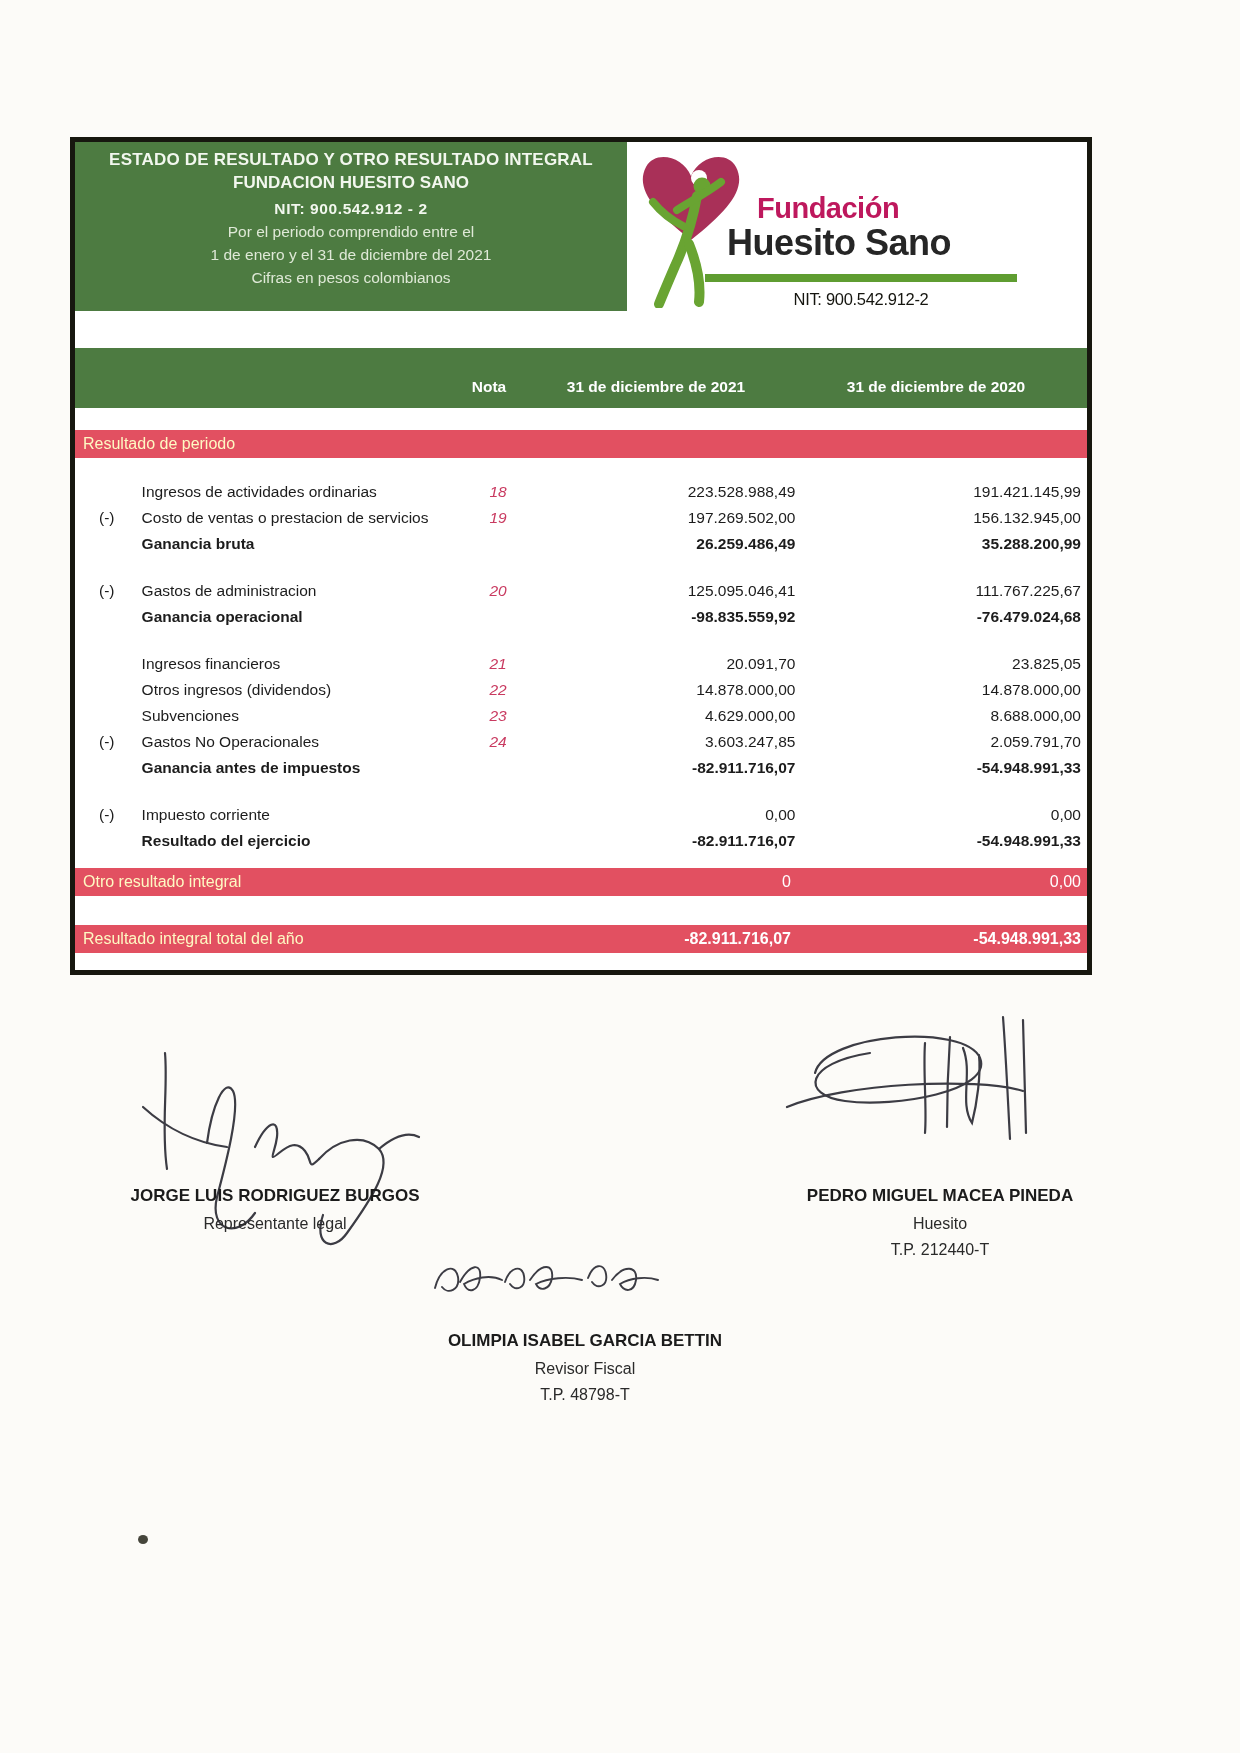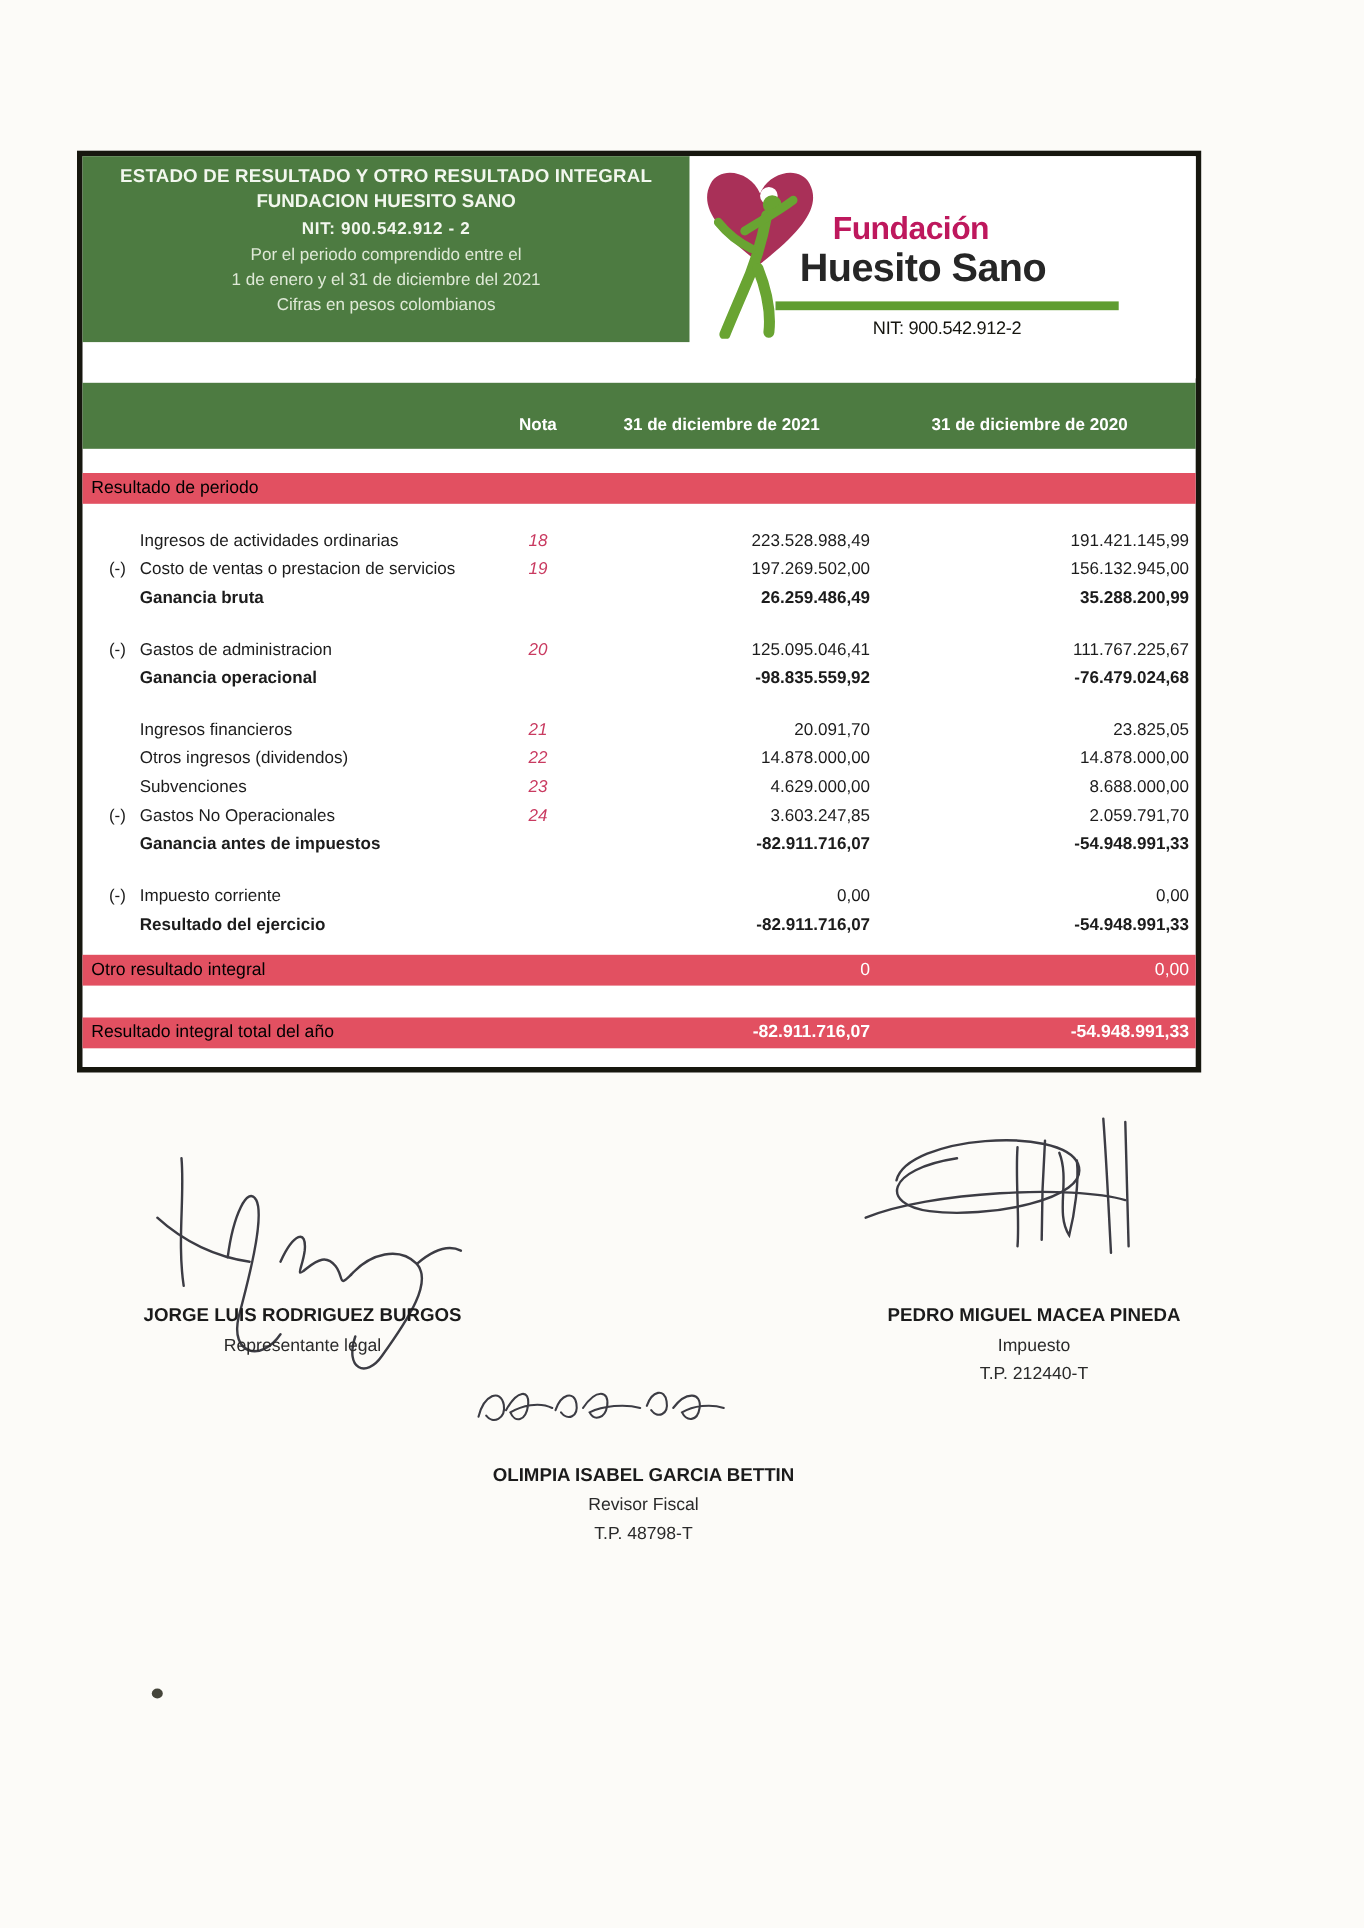--- a/index.html
+++ b/index.html
@@ -37,34 +37,34 @@
   }
   .cols-band .sp  { width:358px; }
   .cols-band .h-nota { width:64px; text-align:center; }
   .cols-band .h-y1   { width:270px; text-align:center; }
   .cols-band .h-y2   { width:290px; text-align:center; }
   
   .band {
     position:absolute; left:0; width:100%; height:28px; background:var(--red);
     color:#fff; font-size:16px; display:flex; align-items:center; padding:0 6px 0 8px;
   }
-  .band .b-label { flex:1; color:#000000; }
+  .band .b-label { flex:1; color:#fef9c3; }
   .band .b-v1 { width:408px; text-align:right; }
   .band .b-v2 { width:290px; text-align:right; }
   .band.bold-vals .b-v1, .band.bold-vals .b-v2 { font-weight:bold; }
   .band-section { top:288px; }
   .band-otro    { top:726px; }
   .band-total   { top:783px; }
   
   .rows { position:absolute; left:0; top:337px; width:100%; }
   .row { display:flex; align-items:center; height:26px; padding:0 6px 0 24px; font-size:15.5px; }
   .row.gap { margin-top:21px; }
   .row.bold { font-weight:bold; }
   .row .prefix { width:28px; }
-  .row .label  { width:330px; white-space:nowrap; }
+  .row .label  { width:330px; white-space:nowrap;margin-left:15px; }
   .row .nota   { width:64px; text-align:center; color:#c93a60; font-style:italic; }
   .row .v2021  { width:270px; text-align:right; }
   .row .v2020  { width:290px; text-align:right; }
   
   .sig-block { position:absolute; text-align:center;margin-top:38px; }
   .sig-name { font-size:17px; font-weight:bold; color:#1b1b1b; }
   .sig-role { font-size:16px; margin-top:9px; color:#2a2a2a; }
   .sig-tp   { font-size:16px; margin-top:8px; color:#2a2a2a; }
   .sig-svg  { position:absolute; pointer-events:none; }
   .artifact-dot { position:absolute; left:138px; top:1535px; width:10px; height:9px; border-radius:50%; background:#45453b; }
@@ -234,21 +234,21 @@
       <path d="M12,92 C70,68 200,62 248,76"></path>
       <path d="M150,28 C148,58 152,92 150,118"></path>
       <path d="M175,22 C173,52 172,86 172,112"></path>
       <path d="M188,33 C198,58 184,88 197,108 C202,88 206,60 204,40"></path>
       <path d="M228,2 C231,42 233,88 235,124"></path>
       <path d="M248,5 C249,45 250,82 251,118"></path>
     </g>
   </svg>
   <div class="sig-block" style="left:780px; top:1148px; width:320px;">
     <div class="sig-name">PEDRO MIGUEL MACEA PINEDA</div>
-    <div class="sig-role">Impuesto</div>
+    <div class="sig-role">Huesito</div>
     <div class="sig-tp">T.P. 212440-T</div>
   </div>
 
   <svg class="sig-svg" style="left:430px; top:1252px;" width="235" height="52" viewBox="0 0 235 52">
     <g fill="none" stroke="#3c3c44" stroke-width="1.9" stroke-linecap="round">
       <path d="M5,36 C10,16 25,10 28,25 C30,38 18,43 12,35"></path>
       <path d="M30,30 C40,12 52,10 50,26 C48,40 38,42 34,32 C44,26 60,22 72,28"></path>
       <path d="M75,30 C80,15 92,12 94,24 C96,36 86,40 80,32"></path>
       <path d="M100,28 C112,10 124,12 122,26 C120,38 110,40 106,32 C118,26 138,24 152,28"></path>
       <path d="M158,26 C163,12 174,10 176,22 C178,34 168,38 162,30"></path>

